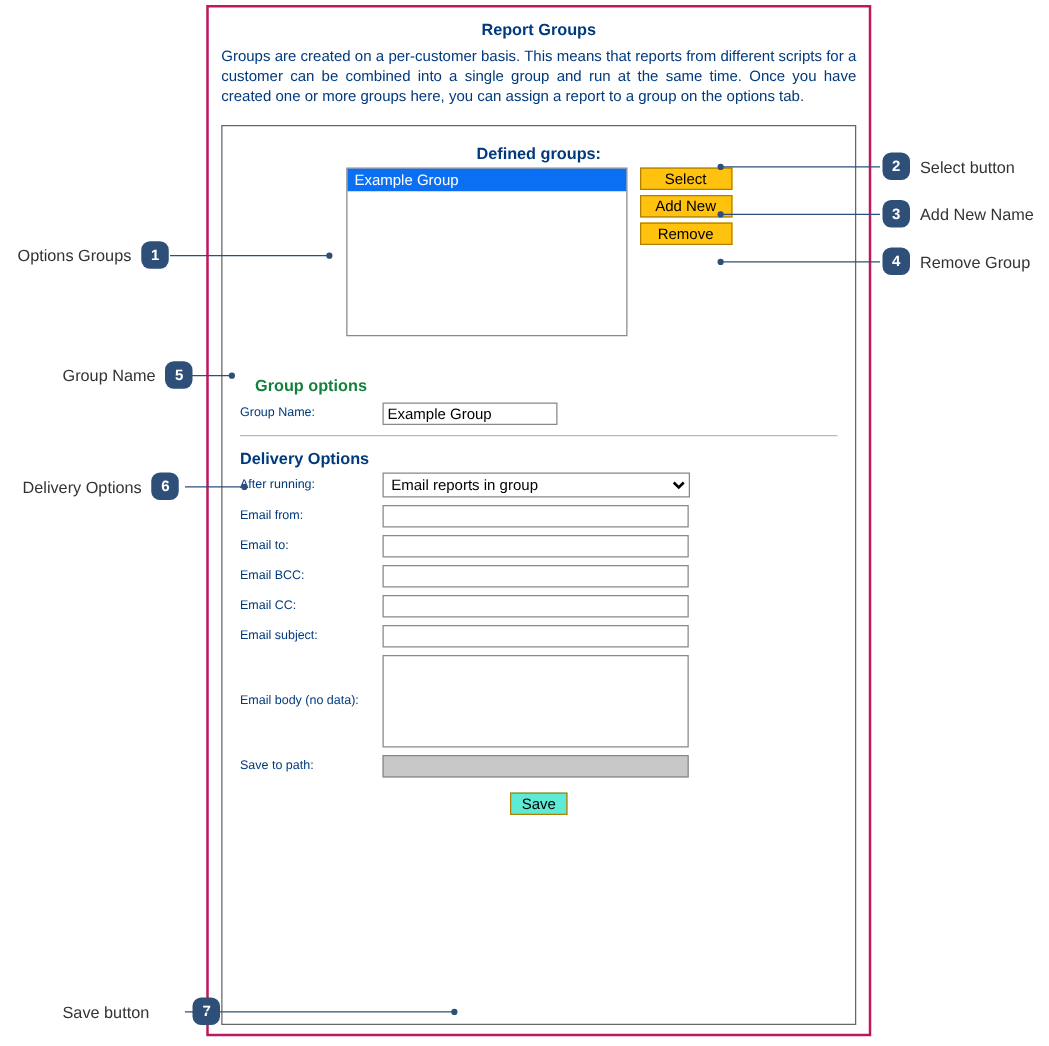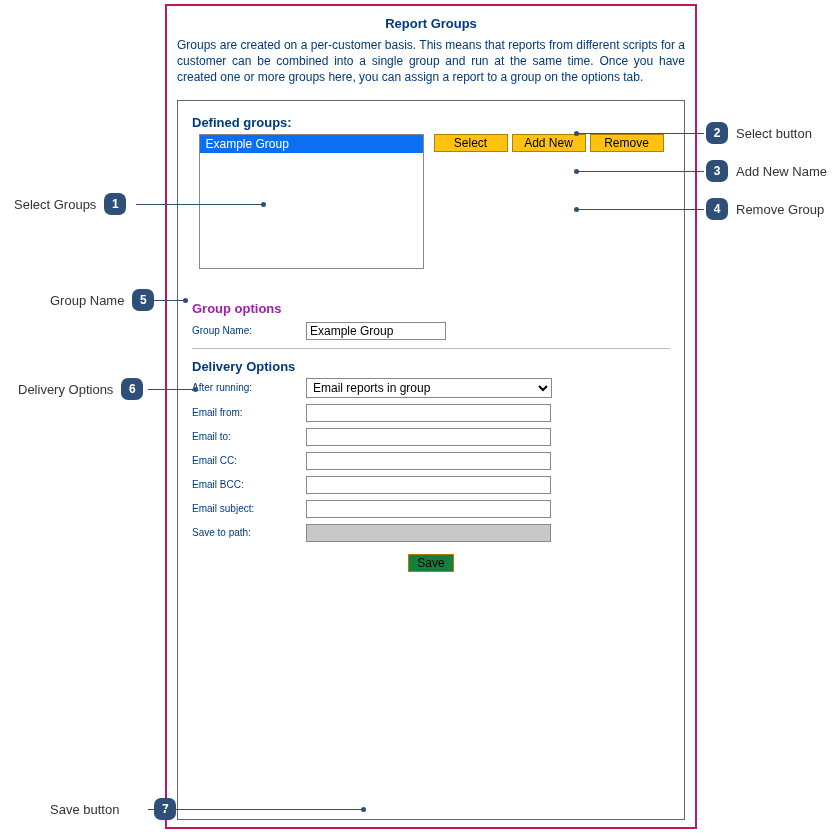--- a/index.html
+++ b/index.html
@@ -34,21 +34,21 @@
       padding: 0 10px 8px;
       line-height: 1.35;
     }
     .inner-box {
       margin: 6px 10px 0;
       border: 1px solid #666;
       min-height: 720px;
       padding: 14px 14px 18px;
     }
     .defined-label {
-      text-align: left;
+      text-align: center;
       color: #003a7d;
       font-weight: bold;
       font-size: 13px;
       margin-bottom: 4px;
     }
     .defined-area {
       display: flex;
       gap: 10px;
       justify-content: center;
     }
@@ -59,40 +59,41 @@
       background: #fff;
     }
     .listbox .item {
       background: #0a6ff2;
       color: #fff;
       font-size: 12px;
       padding: 2px 6px;
     }
     .btncol {
       display: flex;
-      flex-direction: row;
+      flex-direction: column;
       gap: 4px;
     }
     .ybtn {
       background: #ffc20e;
       border: 1px solid #b08000;
       text-align: center;
       font-size: 12px;
       color: #000;
       width: 74px;
       height: 18px;
       line-height: 16px;
       cursor: pointer;
     }
     .section-title {
-      color: #a21caf;
+      color: #15803d;
       font-weight: bold;
       font-size: 13px;
       margin-top: 32px;
       margin-bottom: 6px;
+      margin-left: 12px;
     }
     .sub-section-title {
       color: #003a7d;
       font-weight: bold;
       font-size: 13px;
       margin-top: 10px;
       margin-bottom: 4px;
     }
     hr.sep {
       border: none;
@@ -132,21 +133,21 @@
       width: 245px;
       height: 74px;
       font-size: 12px;
       resize: none;
       overflow-y: scroll;
     }
     .row-ta { align-items: center; }
     .disabled-input { background: #c8c8c8; }
     .save-row { text-align: center; margin-top: 12px; }
     .save-btn {
-      background: #15803d;
+      background: #5eead4;
       border: 1px solid #b08000;
       font-size: 12px;
       padding: 1px 8px;
       cursor: pointer;
     }
     
     .callout {
       position: absolute;
       display: flex;
       align-items: center;
@@ -223,45 +224,49 @@
     </div>
     <div class="row">
       <div class="row-label">Email from:</div>
       <input class="txt" style="">
     </div>
     <div class="row">
       <div class="row-label">Email to:</div>
       <input class="txt" style="">
     </div>
     <div class="row">
+      <div class="row-label">Email BCC:</div>
+      <input class="txt" style="">
+    </div>
+    <div class="row">
       <div class="row-label">Email CC:</div>
       <input class="txt" style="">
     </div>
     <div class="row">
-      <div class="row-label">Email BCC:</div>
-      <input class="txt" style="">
-    </div>
-    <div class="row">
       <div class="row-label">Email subject:</div>
       <input class="txt" style="">
+    </div>
+    <div class="row row-ta">
+      <div class="row-label">Email body (no data):</div>
+      <textarea class="ta" style=""></textarea>
     </div>
     <div class="row">
       <div class="row-label">Save to path:</div>
       <input class="txt disabled-input" disabled="" style="">
     </div>
 
     <div class="save-row">
       <button class="save-btn">Save</button>
     </div>
 
   </div>
 </div>
 
 <div class="callout" style="left:14px; top:193px;">
-  <span class="ctext">Select Groups</span>
+  <span class="ctext">Options Groups</span>
   <span class="bubble">1</span>
 </div>
 <div class="lead to-right" style="left:136px; top:204px; width:128px;"></div>
 
 <div class="callout" style="left:50px; top:289px;">
   <span class="ctext">Group Name</span>
   <span class="bubble">5</span>
 </div>
 <div class="lead to-right" style="left:148px; top:300px; width:38px;"></div>
 

